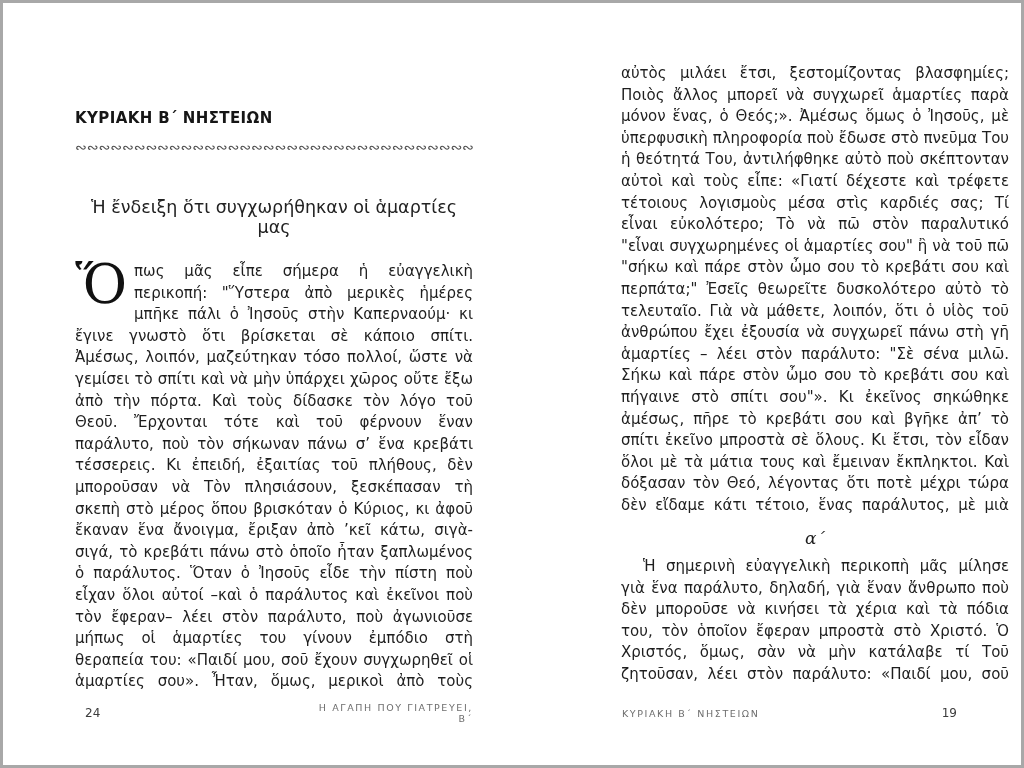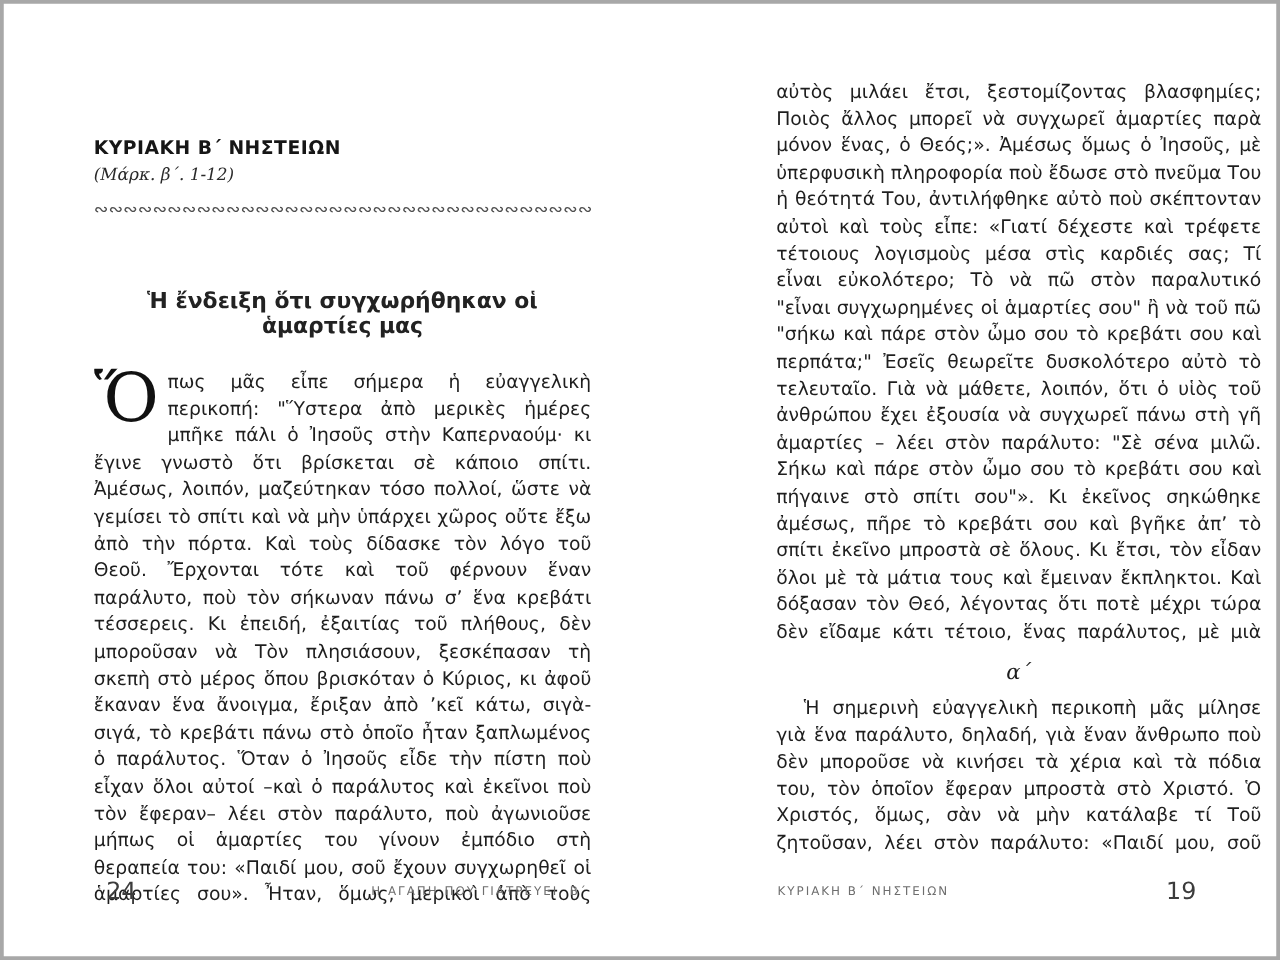--- a/index.html
+++ b/index.html
@@ -20,21 +20,21 @@
   .chapter-ref {
     font-family:"DejaVu Serif", serif; font-style:italic;
     font-size:13.5px; margin-top:5px; color:#2a2a2a;
   }
   .ornament {
     margin-top:12px; height:18px; line-height:16px;
     font-size:14px; letter-spacing:0px; color:#4f4f4f;
     white-space:nowrap; overflow:hidden;
   }
   .section-subtitle {
-    margin-top:53px; text-align:center; font-size:17.5px; color:#222222;font-weight:bold;
+    margin-top:40px; text-align:center; font-size:17.5px; color:#222222;
   }
   .body-text {
     margin-top:24px; font-size:15px; line-height:21.6px;
     text-align:justify; color:#1e1e1e; overflow:hidden;
   }
   .page-left .body-text { height:433px; }
   .dropcap {
     float:left; font-family:"DejaVu Serif", serif;
     font-size:54px; line-height:42px; padding:3px 7px 0 0; color:#111111;
   }
@@ -47,37 +47,36 @@
     margin-top:8px; font-size:15px; line-height:21.6px;
     text-align:justify; text-indent:22px; color:#1e1e1e;
     height:132px; overflow:hidden;
   }
   .footer {
     position:absolute; top:700px; height:20px;
     display:flex; align-items:center;
   }
   .footer-left  { left:72px;  width:398px; }
   .footer-right { left:618px; width:388px; }
-  .page-number { font-size:19px; color:#3c3c3c; }
+  .page-number { font-size:12px; color:#3c3c3c; }
   .running-title {
     font-size:9.5px; letter-spacing:1.6px; color:#6e6e6e;
   }
   .footer-left .page-number { margin-left:10px; }
-  .footer-left .running-title { position:absolute; left:222px; }
+  .footer-left .running-title { position:absolute; left:236px;text-align:right; }
   .footer-right .running-title { margin-left:1px; }
   .footer-right .page-number { position:absolute; right:52px; }
 </style>
 </head>
 <body>
 
 <div class="canvas">
 
   <div class="page page-left">
     <div class="chapter-title">ΚΥΡΙΑΚΗ Β΄ ΝΗΣΤΕΙΩΝ</div>
-    <div class="chapter-ref">(Μάρκ. β΄. 1-12)</div>
     <div class="ornament">∾∾∾∾∾∾∾∾∾∾∾∾∾∾∾∾∾∾∾∾∾∾∾∾∾∾∾∾∾∾∾∾∾∾∾∾</div>
     <div class="section-subtitle">Ἡ ἔνδειξη ὅτι συγχωρήθηκαν οἱ ἁμαρτίες μας</div>
     <div class="body-text">
       <span class="dropcap">Ὅ</span><span>πως μᾶς εἶπε σήμερα ἡ εὐαγγελικὴ περικοπή: "Ὕστερα ἀπὸ μερικὲς ἡμέρες μπῆκε πάλι ὁ Ἰησοῦς στὴν Καπερναούμ· κι ἔγινε γνωστὸ ὅτι βρίσκεται σὲ κάποιο σπίτι. Ἀμέσως, λοιπόν, μαζεύτηκαν τόσο πολλοί, ὥστε νὰ γεμίσει τὸ σπίτι καὶ νὰ μὴν ὑπάρχει χῶρος οὔτε ἔξω ἀπὸ τὴν πόρτα. Καὶ τοὺς δίδασκε τὸν λόγο τοῦ Θεοῦ. Ἔρχονται τότε καὶ τοῦ φέρνουν ἕναν παράλυτο, ποὺ τὸν σήκωναν πάνω σ’ ἕνα κρεβάτι τέσσερεις. Κι ἐπειδή, ἐξαιτίας τοῦ πλήθους, δὲν μποροῦσαν νὰ Τὸν πλησιάσουν, ξεσκέπασαν τὴ σκεπὴ στὸ μέρος ὅπου βρισκόταν ὁ Κύριος, κι ἀφοῦ ἔκαναν ἕνα ἄνοιγμα, ἔριξαν ἀπὸ ’κεῖ κάτω, σιγὰ-σιγά, τὸ κρεβάτι πάνω στὸ ὁποῖο ἦταν ξαπλωμένος ὁ παράλυτος. Ὅταν ὁ Ἰησοῦς εἶδε τὴν πίστη ποὺ εἶχαν ὅλοι αὐτοί –καὶ ὁ παράλυτος καὶ ἐκεῖνοι ποὺ τὸν ἔφεραν– λέει στὸν παράλυτο, ποὺ ἀγωνιοῦσε μήπως οἱ ἁμαρτίες του γίνουν ἐμπόδιο στὴ θεραπεία του: «Παιδί μου, σοῦ ἔχουν συγχωρηθεῖ οἱ ἁμαρτίες σου». Ἦταν, ὅμως, μερικοὶ ἀπὸ τοὺς γραμματεῖς ποὺ κάθονταν ἐκεῖ καὶ συλλογίζονταν μέσα τους: «Γιατί ὁ ἄνθρωπος</span>
     </div>
   </div>
 
   <div class="page page-right">
     <div class="body-text body-first">αὐτὸς μιλάει ἔτσι, ξεστομίζοντας βλασφημίες; Ποιὸς ἄλλος μπορεῖ νὰ συγχωρεῖ ἁμαρτίες παρὰ μόνον ἕνας, ὁ Θεός;». Ἀμέσως ὅμως ὁ Ἰησοῦς, μὲ ὑπερφυσικὴ πληροφορία ποὺ ἔδωσε στὸ πνεῦμα Του ἡ θεότητά Του, ἀντιλήφθηκε αὐτὸ ποὺ σκέπτονταν αὐτοὶ καὶ τοὺς εἶπε: «Γιατί δέχεστε καὶ τρέφετε τέτοιους λογισμοὺς μέσα στὶς καρδιές σας; Τί εἶναι εὐκολότερο; Τὸ νὰ πῶ στὸν παραλυτικό "εἶναι συγχωρημένες οἱ ἁμαρτίες σου" ἢ νὰ τοῦ πῶ "σήκω καὶ πάρε στὸν ὦμο σου τὸ κρεβάτι σου καὶ περπάτα;" Ἐσεῖς θεωρεῖτε δυσκολότερο αὐτὸ τὸ τελευταῖο. Γιὰ νὰ μάθετε, λοιπόν, ὅτι ὁ υἱὸς τοῦ ἀνθρώπου ἔχει ἐξουσία νὰ συγχωρεῖ πάνω στὴ γῆ ἁμαρτίες – λέει στὸν παράλυτο: "Σὲ σένα μιλῶ. Σήκω καὶ πάρε στὸν ὦμο σου τὸ κρεβάτι σου καὶ πήγαινε στὸ σπίτι σου"». Κι ἐκεῖνος σηκώθηκε ἀμέσως, πῆρε τὸ κρεβάτι σου καὶ βγῆκε ἀπ’ τὸ σπίτι ἐκεῖνο μπροστὰ σὲ ὅλους. Κι ἔτσι, τὸν εἶδαν ὅλοι μὲ τὰ μάτια τους καὶ ἔμειναν ἔκπληκτοι. Καὶ δόξασαν τὸν Θεό, λέγοντας ὅτι ποτὲ μέχρι τώρα δὲν εἴδαμε κάτι τέτοιο, ἕνας παράλυτος, μὲ μιὰ προσταγή, νὰ σηκώνεται ἀμέσως ὑγιὴς καὶ νὰ περπατᾶ.</div>
     <div class="section-mark">α΄</div>

